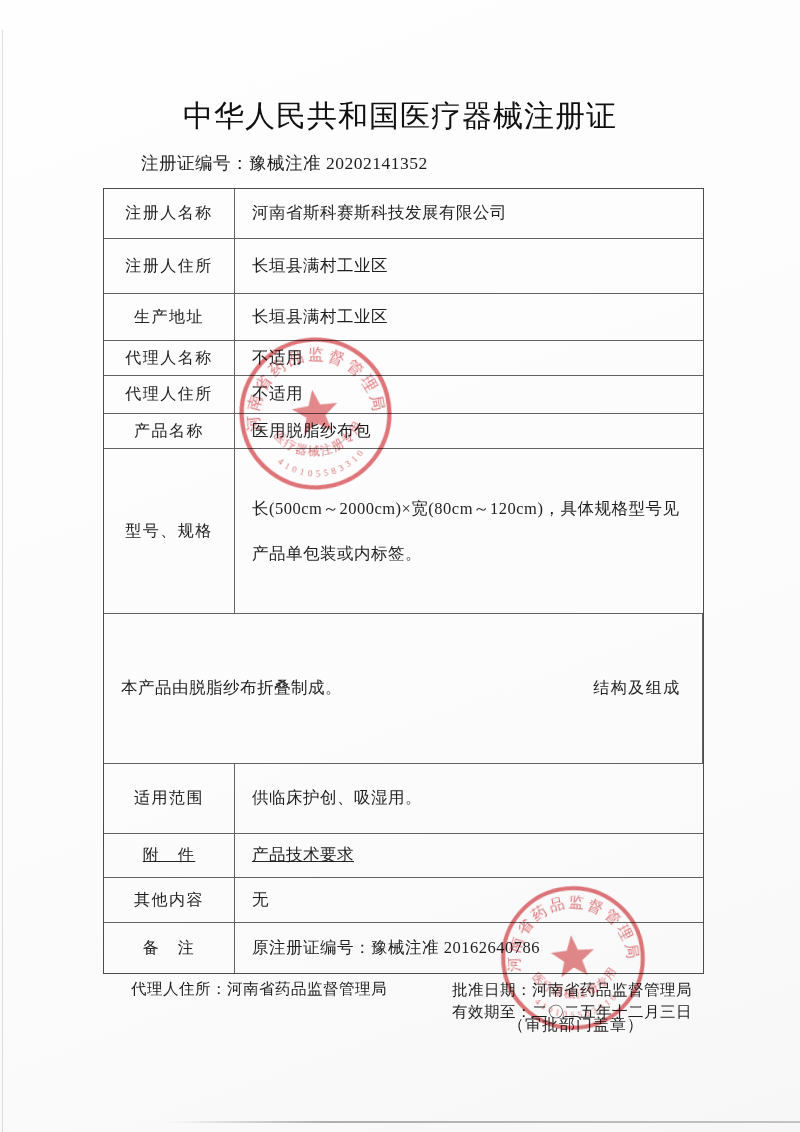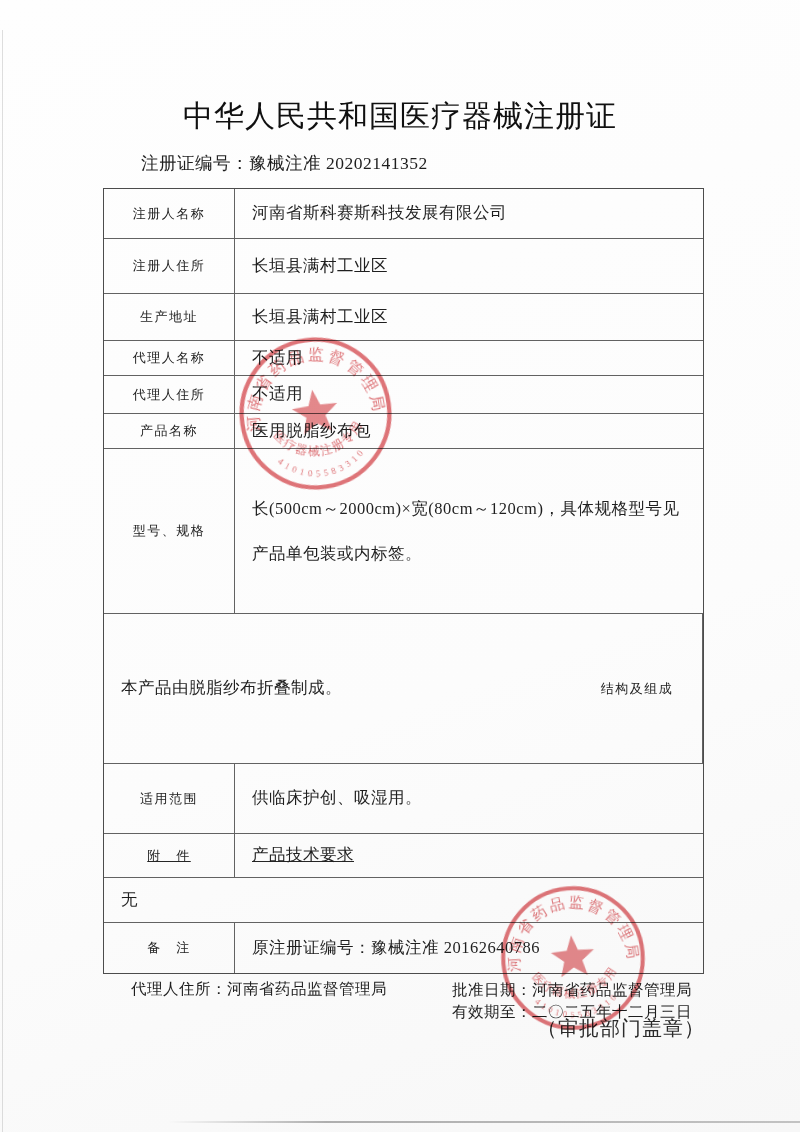--- a/index.html
+++ b/index.html
@@ -33,37 +33,37 @@
     position:absolute;left:103px;top:188px;width:601px;
     border:1.5px solid #4c4c4c;box-sizing:border-box;
     background:transparent;
   }
   .row{display:flex;box-sizing:border-box;border-bottom:1px solid #626262;}
   .row:last-child{border-bottom:none;}
   .cell{box-sizing:border-box;}
   .cell.label{
     width:131px;flex:0 0 131px;
     display:flex;align-items:center;justify-content:center;
-    text-align:center;font-size:13px;letter-spacing:1.5px;color:#222;
+    text-align:center;font-size:16px;letter-spacing:1.5px;color:#222;
     border-right:1px solid #626262;
   }
   .cell.value{
     flex:1;display:flex;align-items:center;
     padding:4px 12px 4px 17px;
     font-size:16.5px;color:#1f1f1f;letter-spacing:.5px;line-height:1.5;
   }
   .r0{height:50px;} .r1{height:55px;} .r2{height:47px;}
   .r3{height:35px;} .r4{height:38px;} .r5{height:35px;}
   .r6{height:165px;} .r7{height:150px;}
   .r8{height:70px;} .r9{height:44px;text-decoration:underline;} .r10{height:45px;} .r11{height:50px;}
   .r6 .cell.value{line-height:45px;}
 
   .footer-dept{position:absolute;left:131px;top:979px;font-size:15.5px;color:#1e1e1e;letter-spacing:.5px;}
   .footer-dates{position:absolute;left:452px;top:979px;font-size:15.5px;color:#1e1e1e;line-height:22px;letter-spacing:.5px;}
-  .footer-seal-note{position:absolute;left:537px;top:1015px;font-size:20px;color:#2a2a2a;letter-spacing:1px;}
+  .footer-seal-note{position:absolute;left:508px;top:1015px;font-size:16px;color:#2a2a2a;letter-spacing:1px;}
 
   .stamp{position:absolute;mix-blend-mode:multiply;opacity:.82;filter:blur(.3px);}
   #stamp-upper{left:234px;top:332px;width:163px;height:163px;transform:rotate(-8deg);}
   #stamp-lower{left:496px;top:881px;width:154px;height:154px;transform:rotate(-5deg);}
   .stamp text{fill:#d9565b;}
   .stamp .ring{stroke:#d9565b;fill:none;stroke-width:4.5;}
   .stamp .star{fill:#d9565b;opacity:.85;}
 </style>
 </head>
 <body>
@@ -112,20 +112,21 @@
     </div>
     <div class="row r8">
       <div class="cell label">适用范围</div>
       <div class="cell value">供临床护创、吸湿用。</div>
     </div>
     <div class="row r9">
       <div class="cell label">附　件</div>
       <div class="cell value">产品技术要求</div>
     </div>
     <div class="row r10">
+      <div class="cell label">其他内容</div>
       <div class="cell value">无</div>
     </div>
     <div class="row r11">
       <div class="cell label">备　注</div>
       <div class="cell value">原注册证编号：豫械注准 20162640786</div>
     </div>
   </div>
 
   <div class="footer-dept"><span>代理人住所：</span><span>河南省药品监督管理局</span></div>
 

